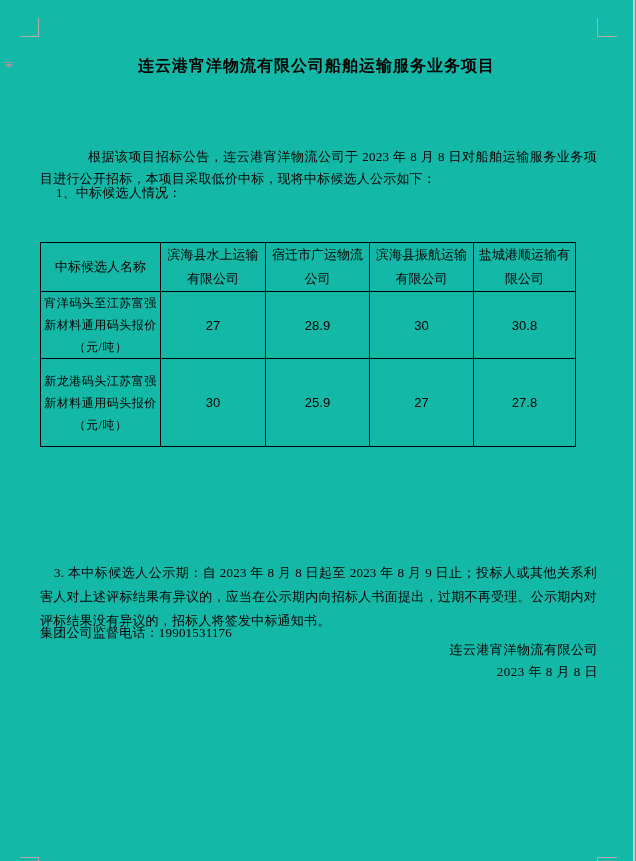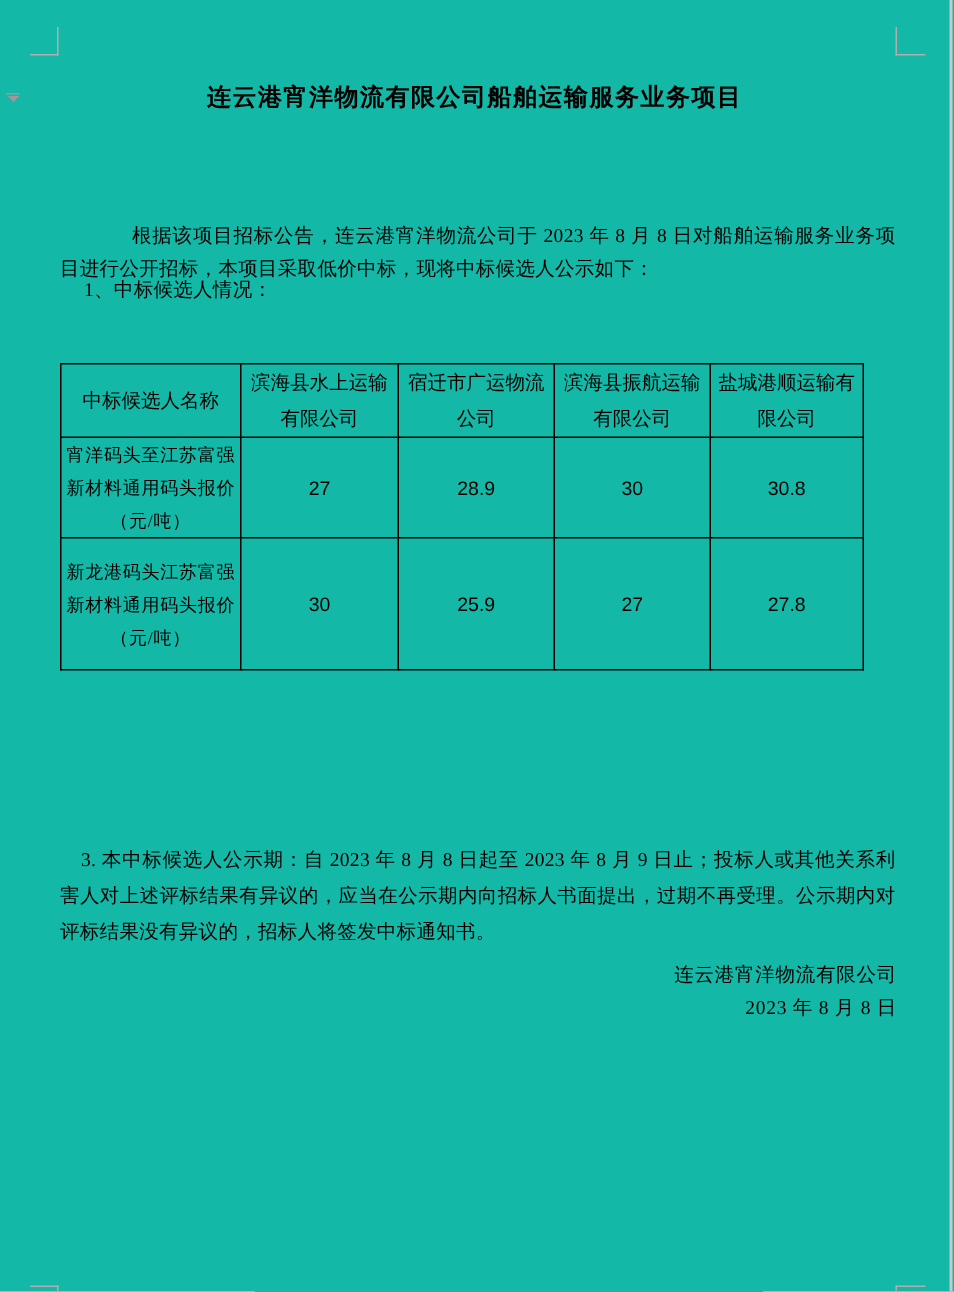--- a/index.html
+++ b/index.html
@@ -123,17 +123,18 @@
       <td class="num">30</td>
       <td class="num">25.9</td>
       <td class="num">27</td>
       <td class="num">27.8</td>
     </tr>
   </tbody>
     </table>
 
   <p class="notice">3. 本中标候选人公示期：自 2023 年 8 月 8 日起至 2023 年 8 月 9 日止；投标人或其他关系利害人对上述评标结果有异议的，应当在公示期内向招标人书面提出，过期不再受理。公示期内对评标结果没有异议的，招标人将签发中标通知书。</p>
 
+  <div class="phone phone2">集团公司监督电话：19901531176</div>
 
   <div class="sign sign-name">连云港宵洋物流有限公司</div>
   <div class="sign sign-date">2023 年 8 月 8 日</div>
 
 </div>
 
 </body></html>

